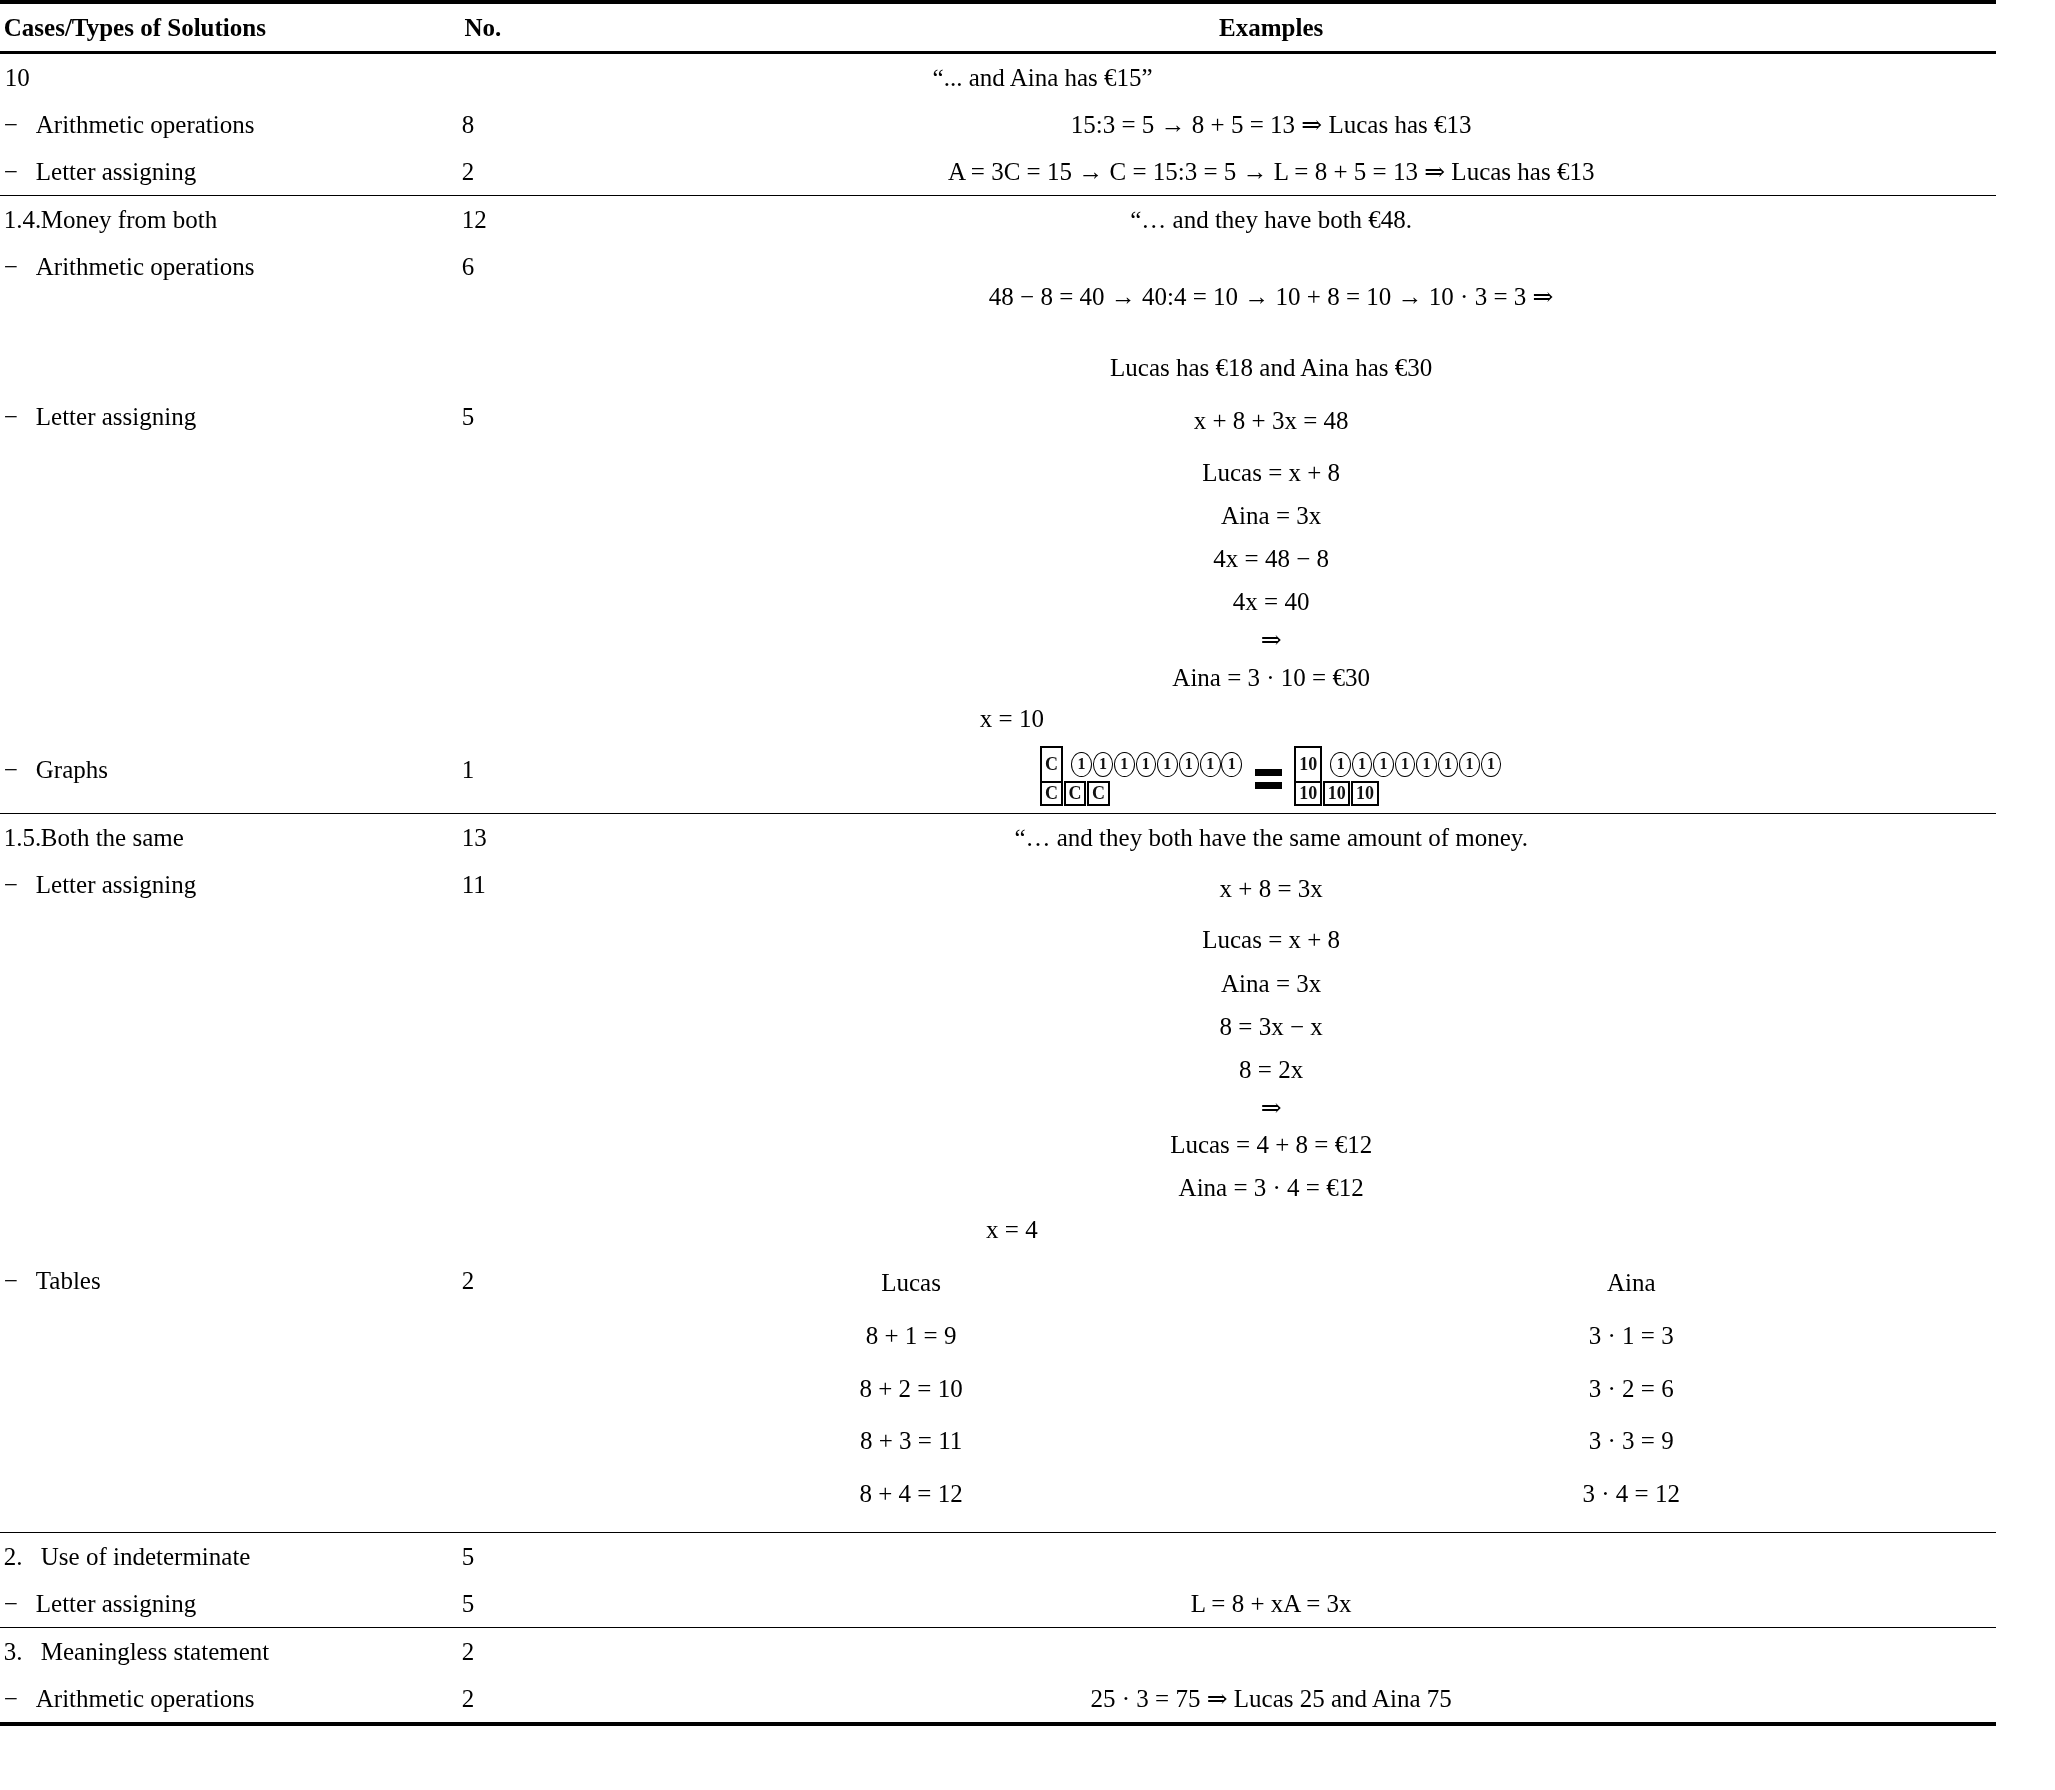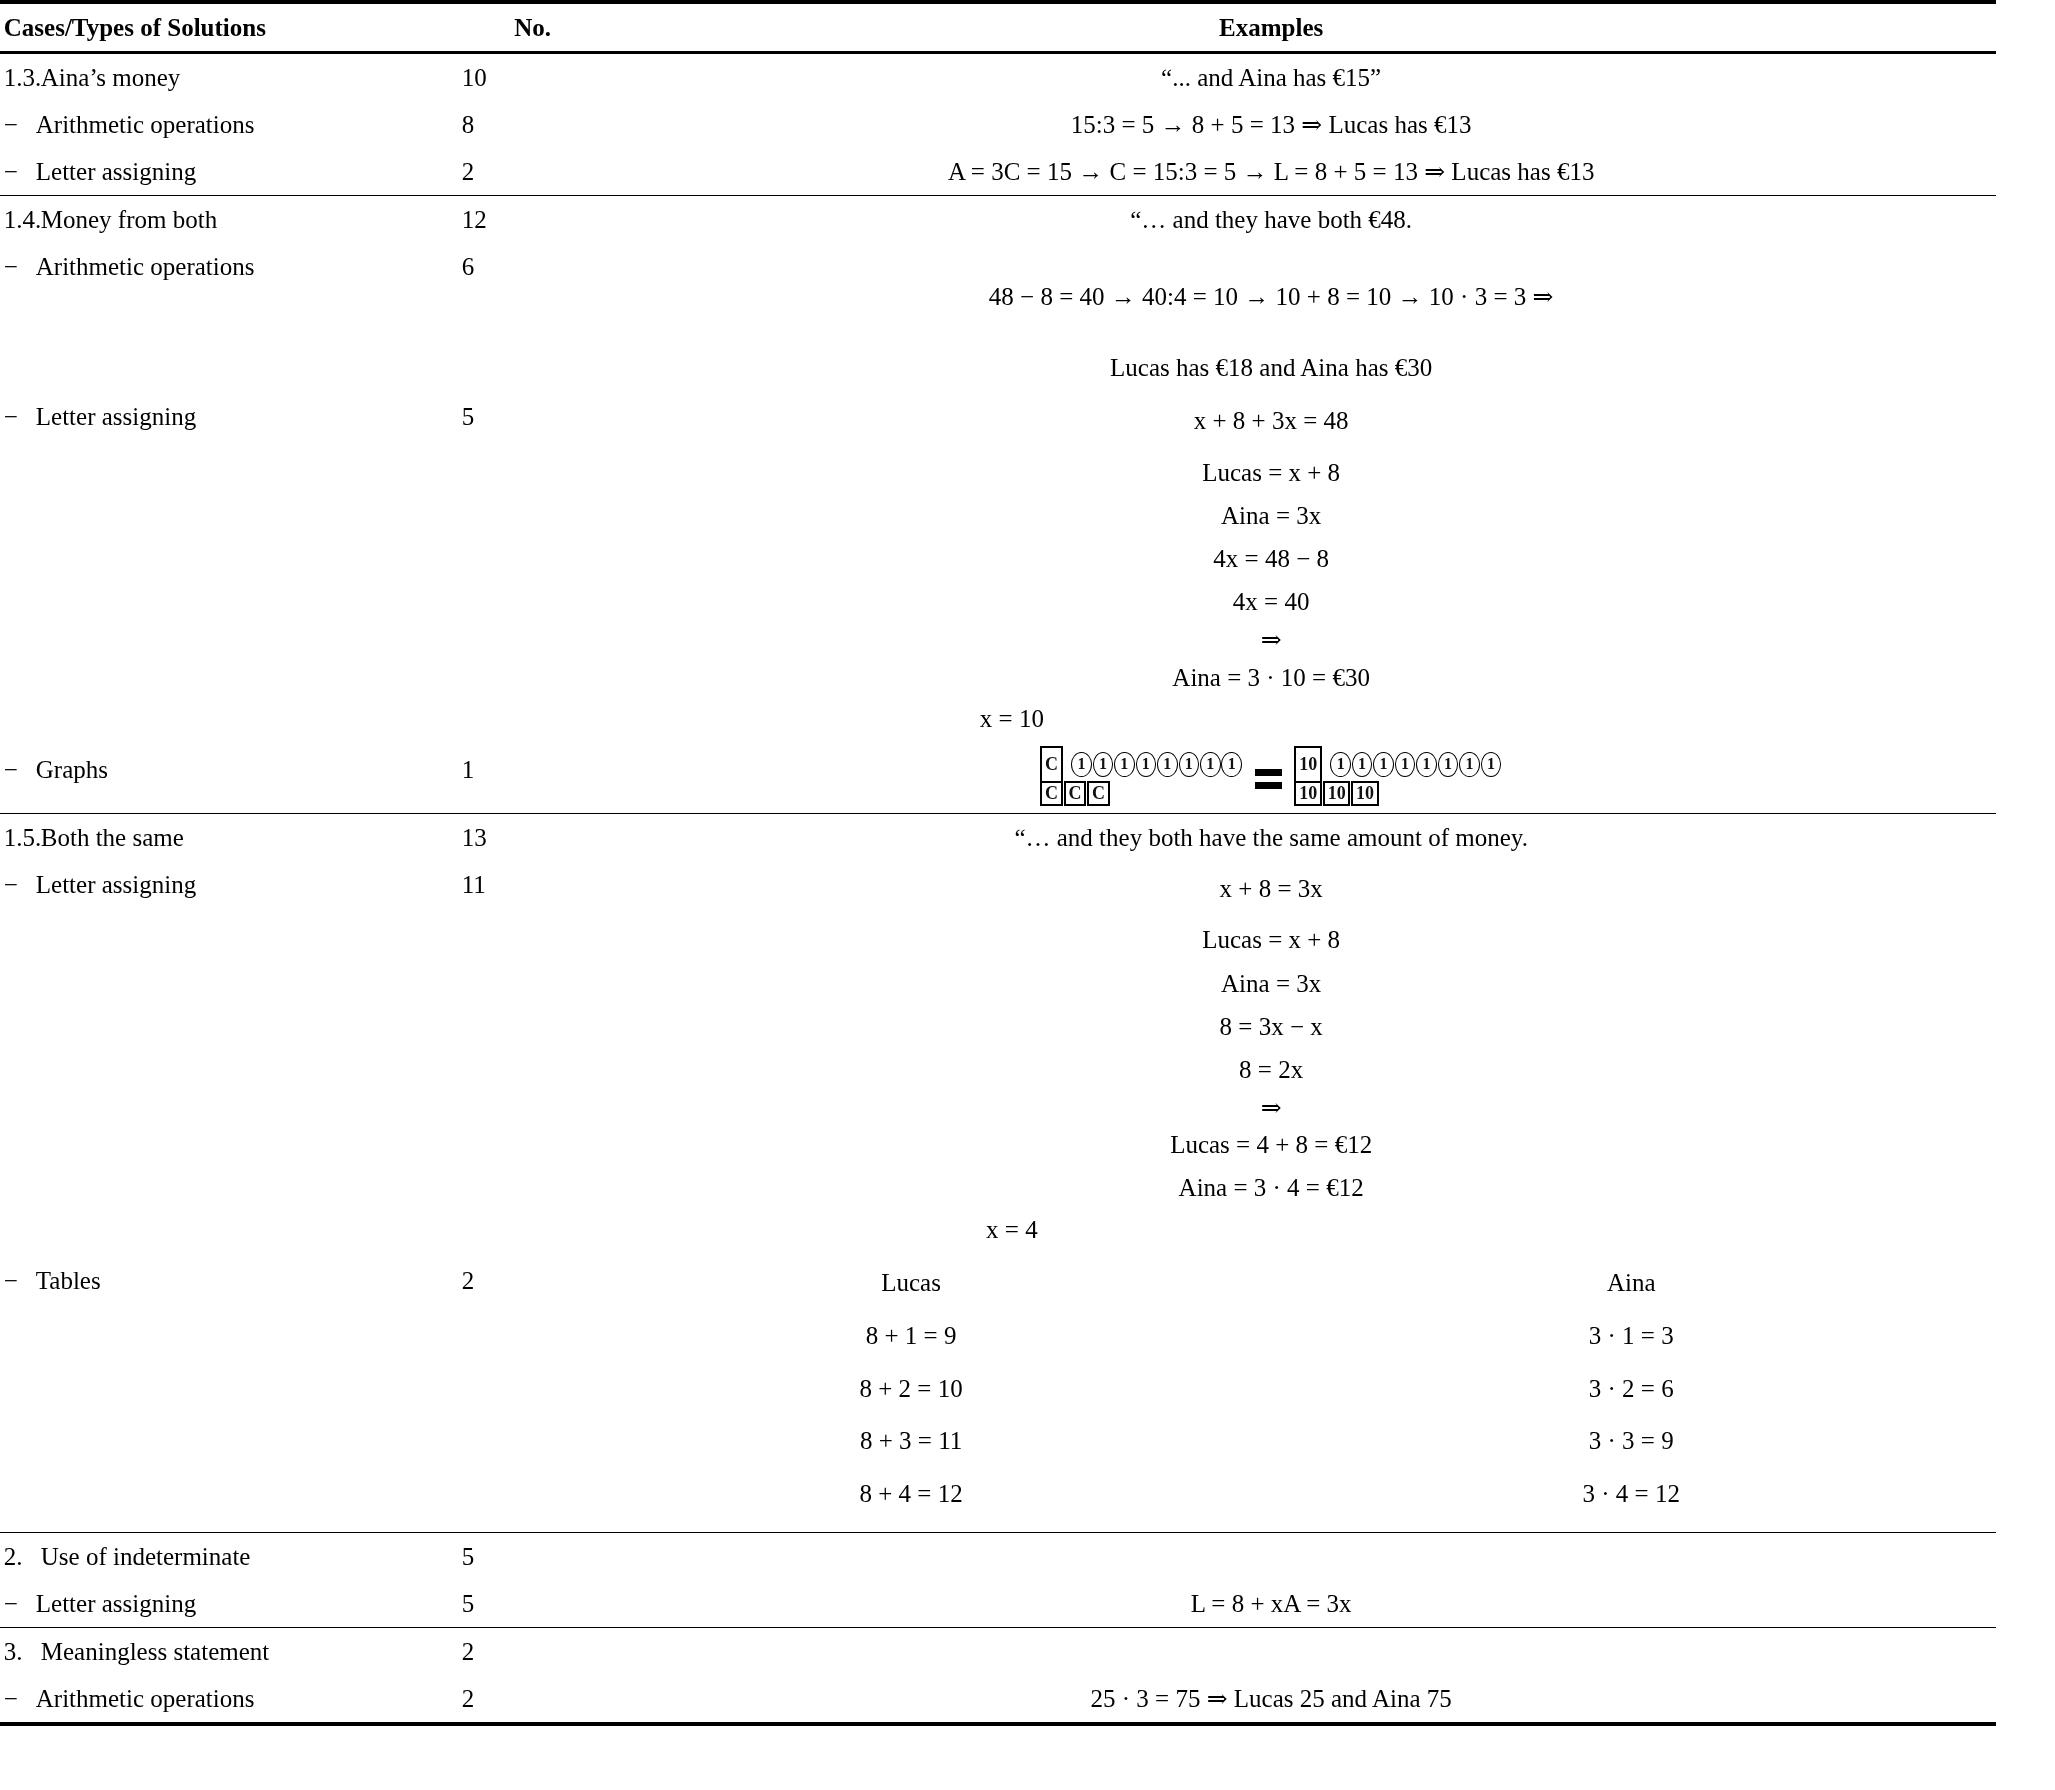--- a/index.html
+++ b/index.html
@@ -62,21 +62,21 @@
   .col-ex {
     flex: 1 1 auto;
     box-sizing: border-box;
     text-align: center;
     padding-right: 4.7px;
   }
   .hdr {
     font-weight: bold;
   }
   .hdr .col-case { text-align: left; }
-  .hdr .col-no  { text-align: right; padding-left: 7.5px; }
+  .hdr .col-no  { text-align: left; padding-left: 7.5px; }
   .hdr .col-ex  { text-align: center; }
 
   .pad-cell { padding-top: 7.5px; padding-bottom: 7.5px; }
 
   .dash-item {
     display: flex;
     align-items: baseline;
   }
   .dash-item .dash {
     width: 32px;
@@ -201,26 +201,20 @@
 
   <div class="row hdr">
     <div class="col-case pad-cell">Cases/Types of Solutions</div>
     <div class="col-no pad-cell">No.</div>
     <div class="col-ex pad-cell">Examples</div>
   </div>
 
   <div class="rule-medium"></div>
 
   <div class="row">
-    <div class="col-case pad-cell">
-      <div class="numlead">
-        <span class="nm">1.3.</span>
-        <span class="lbl">Aina’s money</span>
-      </div>
-    </div>
     <div class="col-no pad-cell">10</div>
     <div class="col-ex pad-cell">“... and Aina has €15”</div>
   </div>
 
   <div class="row">
     <div class="col-case pad-cell">
       <div class="dash-item">
         <span class="dash">−</span>
         <span class="lbl">Arithmetic operations</span>
       </div>

